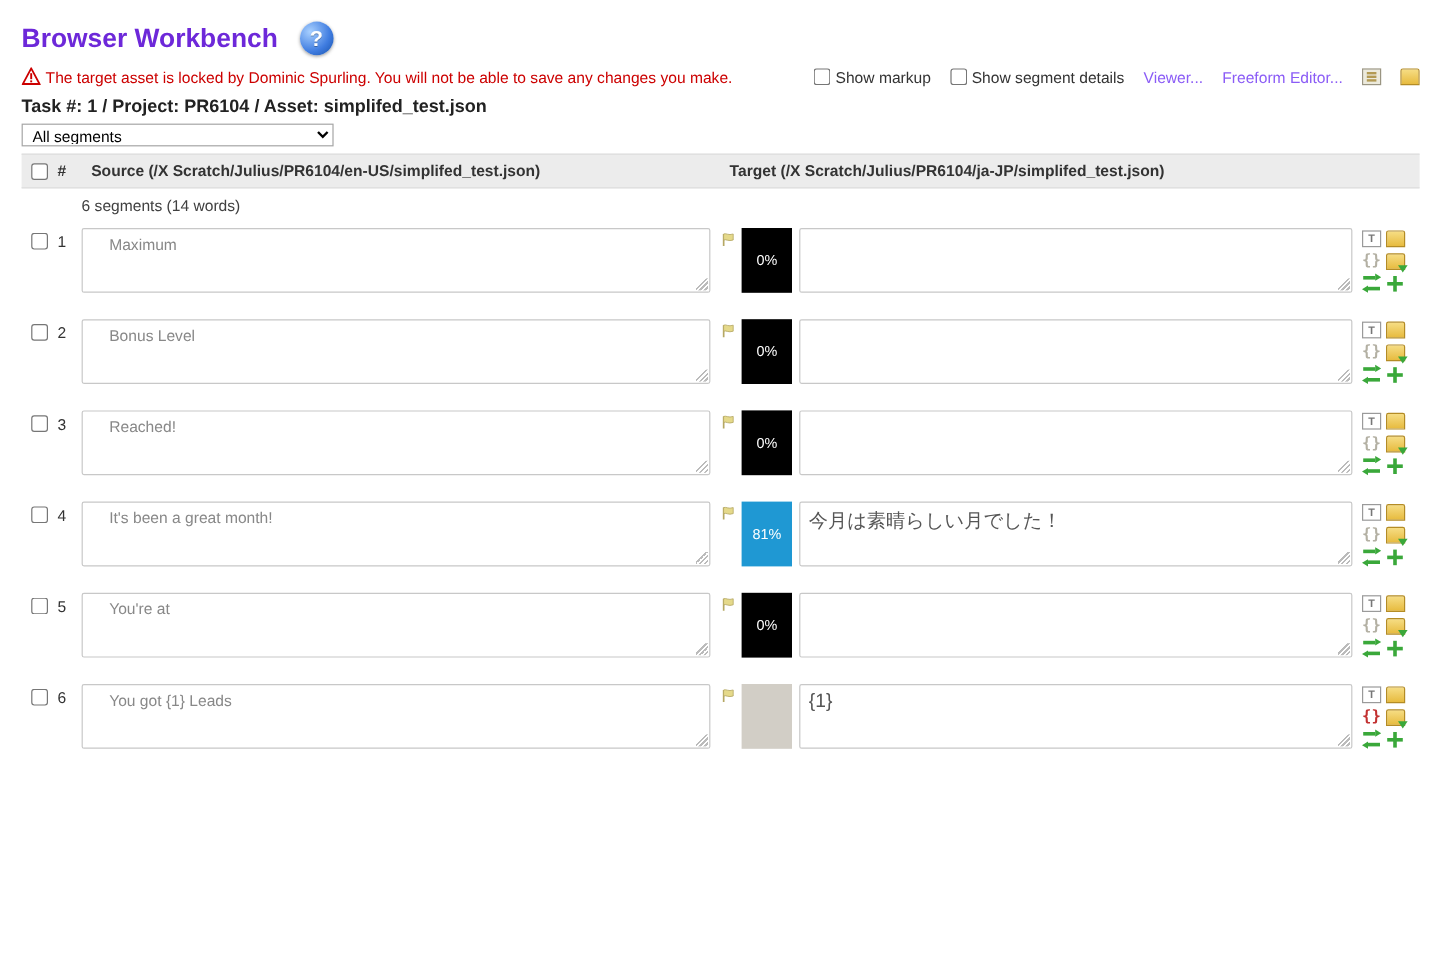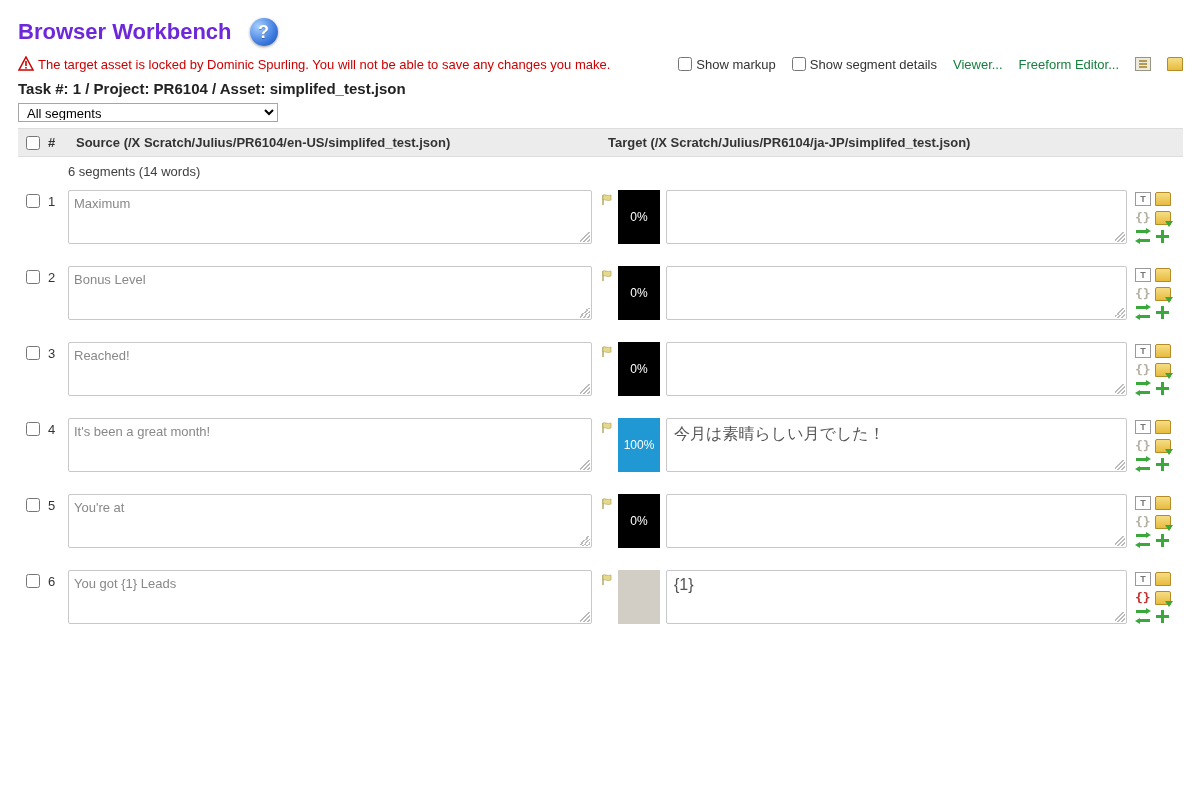--- a/index.html
+++ b/index.html
@@ -10,21 +10,21 @@
 .help-icon { width: 28px; height: 28px; margin-left: 18px; border-radius: 50%; background: radial-gradient(circle at 30% 30%, #a8d0ff, #3f7ce0 60%, #1650a8); color: #fff; font-weight: bold; font-size: 18px; display: flex; align-items: center; justify-content: center; text-shadow: 0 1px 0 rgba(0,0,0,0.3); box-shadow: 0 1px 3px rgba(0,0,0,0.4); cursor: pointer; }
 
 .top-row { display: flex; align-items: center; margin-bottom: 8px; gap: 8px; }
 .warning { flex: 1; display: flex; align-items: center; color: #c00; font-size: 13px; }
 .warning-icon { width: 16px; height: 16px; margin-right: 4px; display: inline-flex; align-items: center; justify-content: center; }
 .warning-icon svg { width: 16px; height: 16px; }
 
 .top-controls { display: flex; align-items: center; gap: 16px; }
 .check-label { display: flex; align-items: center; font-size: 13px; color: #333; }
 .check-label input { margin-right: 4px; width: 14px; height: 14px; }
-.link { color: #15803d; font-size: 13px; text-decoration: none; cursor: pointer; }
+.link { color: #8b5cf6; font-size: 13px; text-decoration: none; cursor: pointer; }
 
 .mini-icon { width: 16px; height: 14px; display: inline-block; position: relative; cursor: pointer; }
 .mini-icon.save { background: linear-gradient(#eceadc, #eceadc); border: 1px solid #9a9582; }
 .mini-icon.save::after { content: ""; position: absolute; top: 2px; left: 3px; width: 8px; height: 2px; background: #b39a53; box-shadow: 0 3px 0 #b39a53, 0 6px 0 #b39a53; }
 .mini-icon.folder { background: linear-gradient(#f6dd84, #e7bb3f); border: 1px solid #b48c25; border-radius: 2px 2px 0 0; }
 
 .brackets-icon { font-family: monospace; font-size: 13px; font-weight: bold; color: #b3b0a3; cursor: pointer; }
 .brackets-icon.red { color: #c23030; }
 
 .folder-arrow { position: relative; }
@@ -50,21 +50,21 @@
 .col-source { width: 532px; padding-left: 8px; }
 .col-target { flex: 1; padding-left: 8px; }
 .col-actions { width: 48px; }
 
 .segment-count { font-size: 13px; color: #404040; padding: 7px 0 7px 50px; }
 
 .row { display: flex; padding: 4px 0 18px 0; }
 .row .col-check { padding-top: 4px; }
 .checkbox { width: 14px; height: 14px; }
 .row .col-num { font-size: 13px; color: #333; padding-top: 4px; }
-.sourcebox { width: 524px; height: 54px; border: 1px solid #c8c8c8; border-radius: 2px; padding: 5px 5px; font-size: 13px; color: #888; background: #fff; resize: none; overflow: hidden; position: relative; }
+.sourcebox { width: 524px; height: 54px; border: 1px solid #c8c8c8; border-radius: 2px; padding: 5px 22px; font-size: 13px; color: #888; background: #fff; resize: none; overflow: hidden; position: relative; }
 .resize-handle { position: absolute; right: 1px; bottom: 1px; width: 10px; height: 10px; background: linear-gradient(135deg, transparent 0 40%, #bbb 40% 50%, transparent 50% 60%, #bbb 60% 70%, transparent 70% 80%, #bbb 80% 90%, transparent 90%); }
 
 .mid { width: 70px; display: flex; align-items: flex-start; padding-left: 10px; gap: 4px; }
 .flag-icon { width: 12px; height: 12px; display: inline-block; position: relative; margin-top: 4px; }
 .flag-icon svg { width: 12px; height: 12px; }
 .match { width: 42px; height: 54px; display: flex; align-items: center; justify-content: center; color: #fff; font-size: 12px; text-align: center; }
 .match.black { background: #000; }
 .match.blue { background: #1f98d3; }
 .match.grey { background: #d2cec6; }
 
@@ -235,21 +235,21 @@
         <div class="col-check">
           <input type="checkbox" class="checkbox" style="">
         </div>
         <div class="col-num">4</div>
         <div class="sourcebox">It's been a great month!<div class="resize-handle"></div></div>
         <div class="mid">
           <span class="flag-icon"><svg viewBox="0 0 12 12">
               <path d="M1 1 L1 11" stroke="#b5a864" stroke-width="1.5"></path>
               <path d="M1 1 C3 0 5 2.5 9 1 L9 6 C5 7.5 3 5 1 6 Z" fill="#e5d98a" stroke="#b5a864" stroke-width="0.7"></path>
             </svg></span>
-          <div class="match blue">100%</div>
+          <div class="match blue">81%</div>
         </div>
         <div class="targetbox">今月は素晴らしい月でした！<div class="resize-handle"></div></div>
         <div class="actions">
           <div class="action-row">
             <span class="t-icon">T</span>
             <span class="mini-icon folder"></span>
           </div>
           <div class="action-row">
             <span class="brackets-icon">{}</span>
             <span class="mini-icon folder folder-arrow down"></span>

